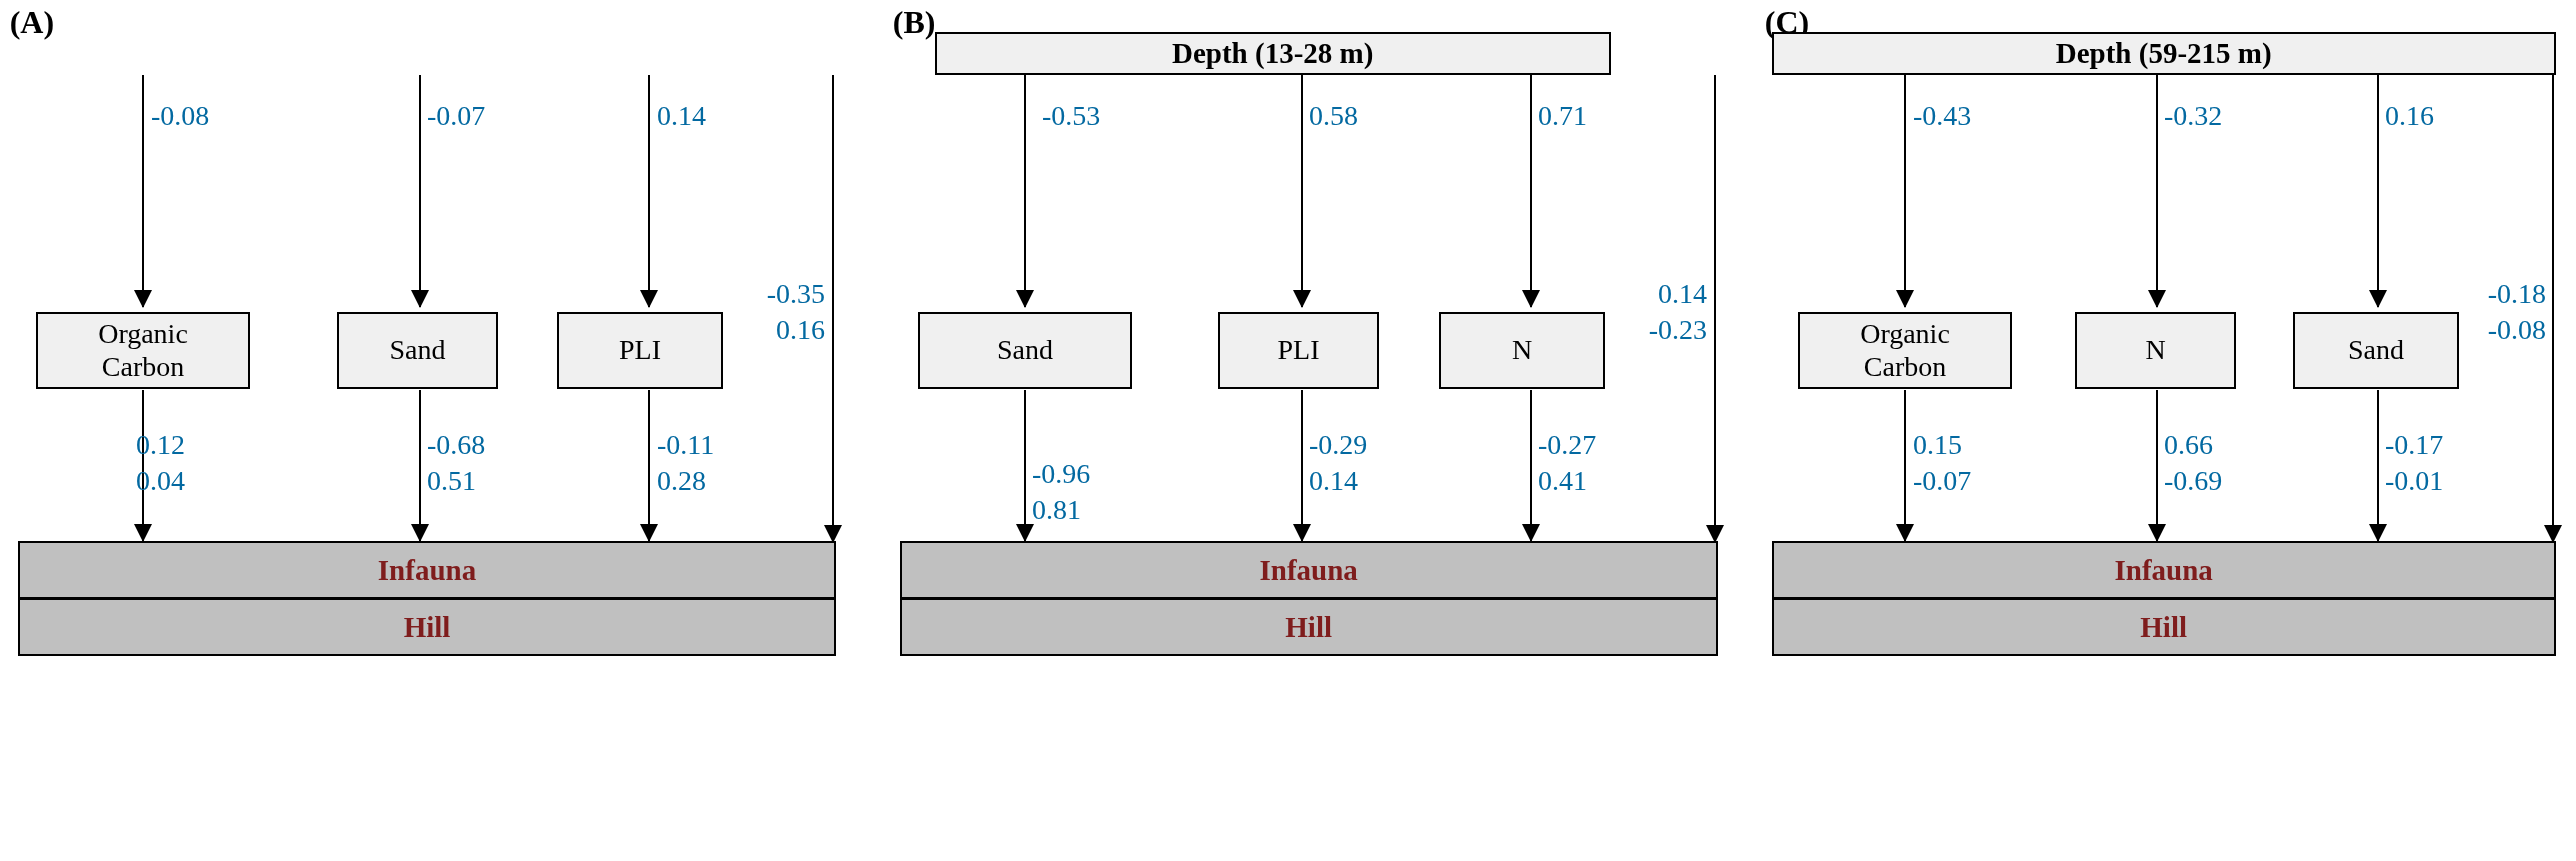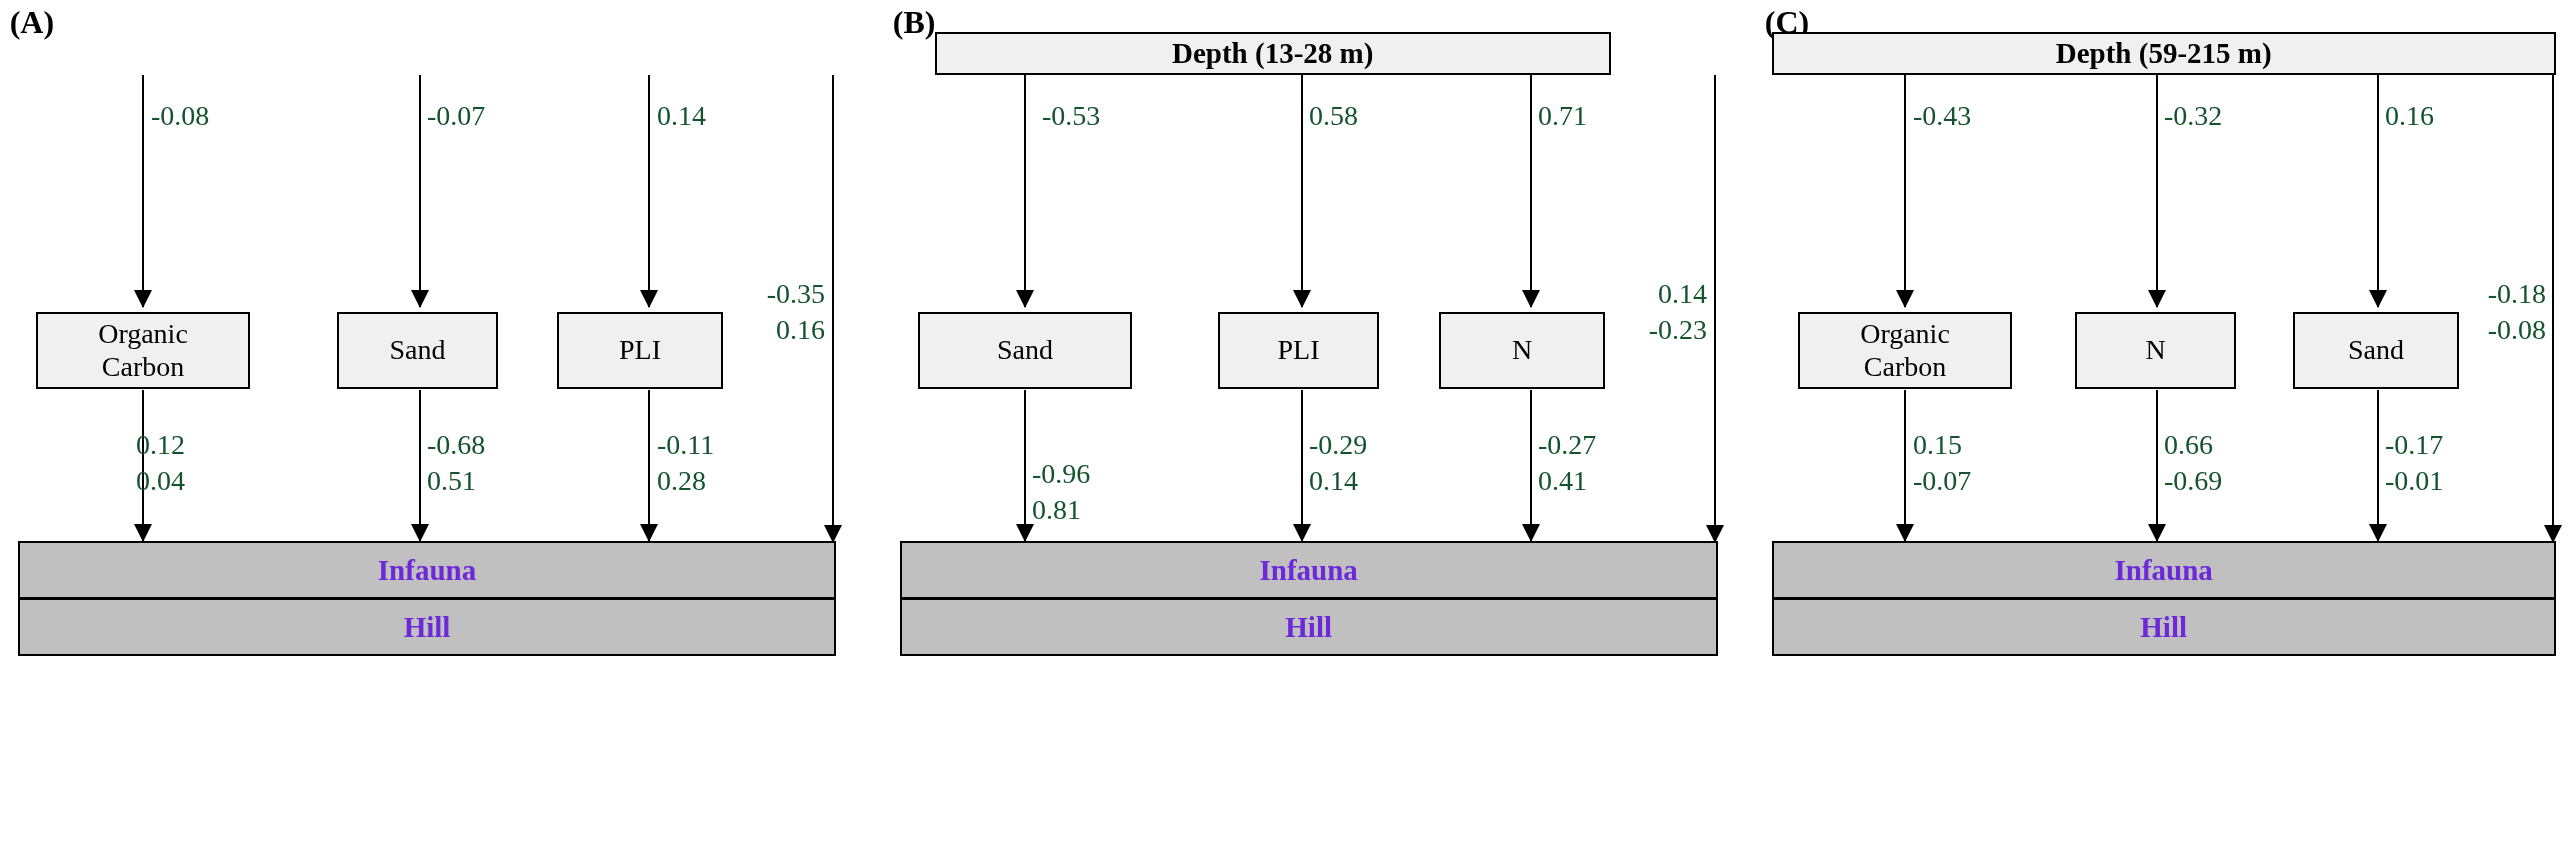--- a/index.html
+++ b/index.html
@@ -68,21 +68,21 @@
     position: absolute;
     box-sizing: border-box;
     background: #c0c0c0;
     border: 2.8px solid #000000;
     display: flex;
     align-items: center;
     justify-content: center;
     text-align: center;
     font-size: 29px;
     font-weight: bold;
-    color: #6d28d9;
+    color: #7f1d1d;
   }
   
   .arrow {
     position: absolute;
     width: 2.1px;
     background: #000000;
   }
   .arrow::after {
     content: "";
     position: absolute;
@@ -92,21 +92,21 @@
     width: 0;
     height: 0;
     border-left: 9px solid transparent;
     border-right: 9px solid transparent;
     border-top: 18px solid #000000;
   }
   
   .coef {
     position: absolute;
     font-size: 28px;
-    color: #14532d;
+    color: #0369a1;
     line-height: 1.28;
     white-space: nowrap;
     text-align: left;
   }
   .coef.two-line { line-height: 1.28; }
 </style>
 </head>
 <body>
 
 <div class="figure">

